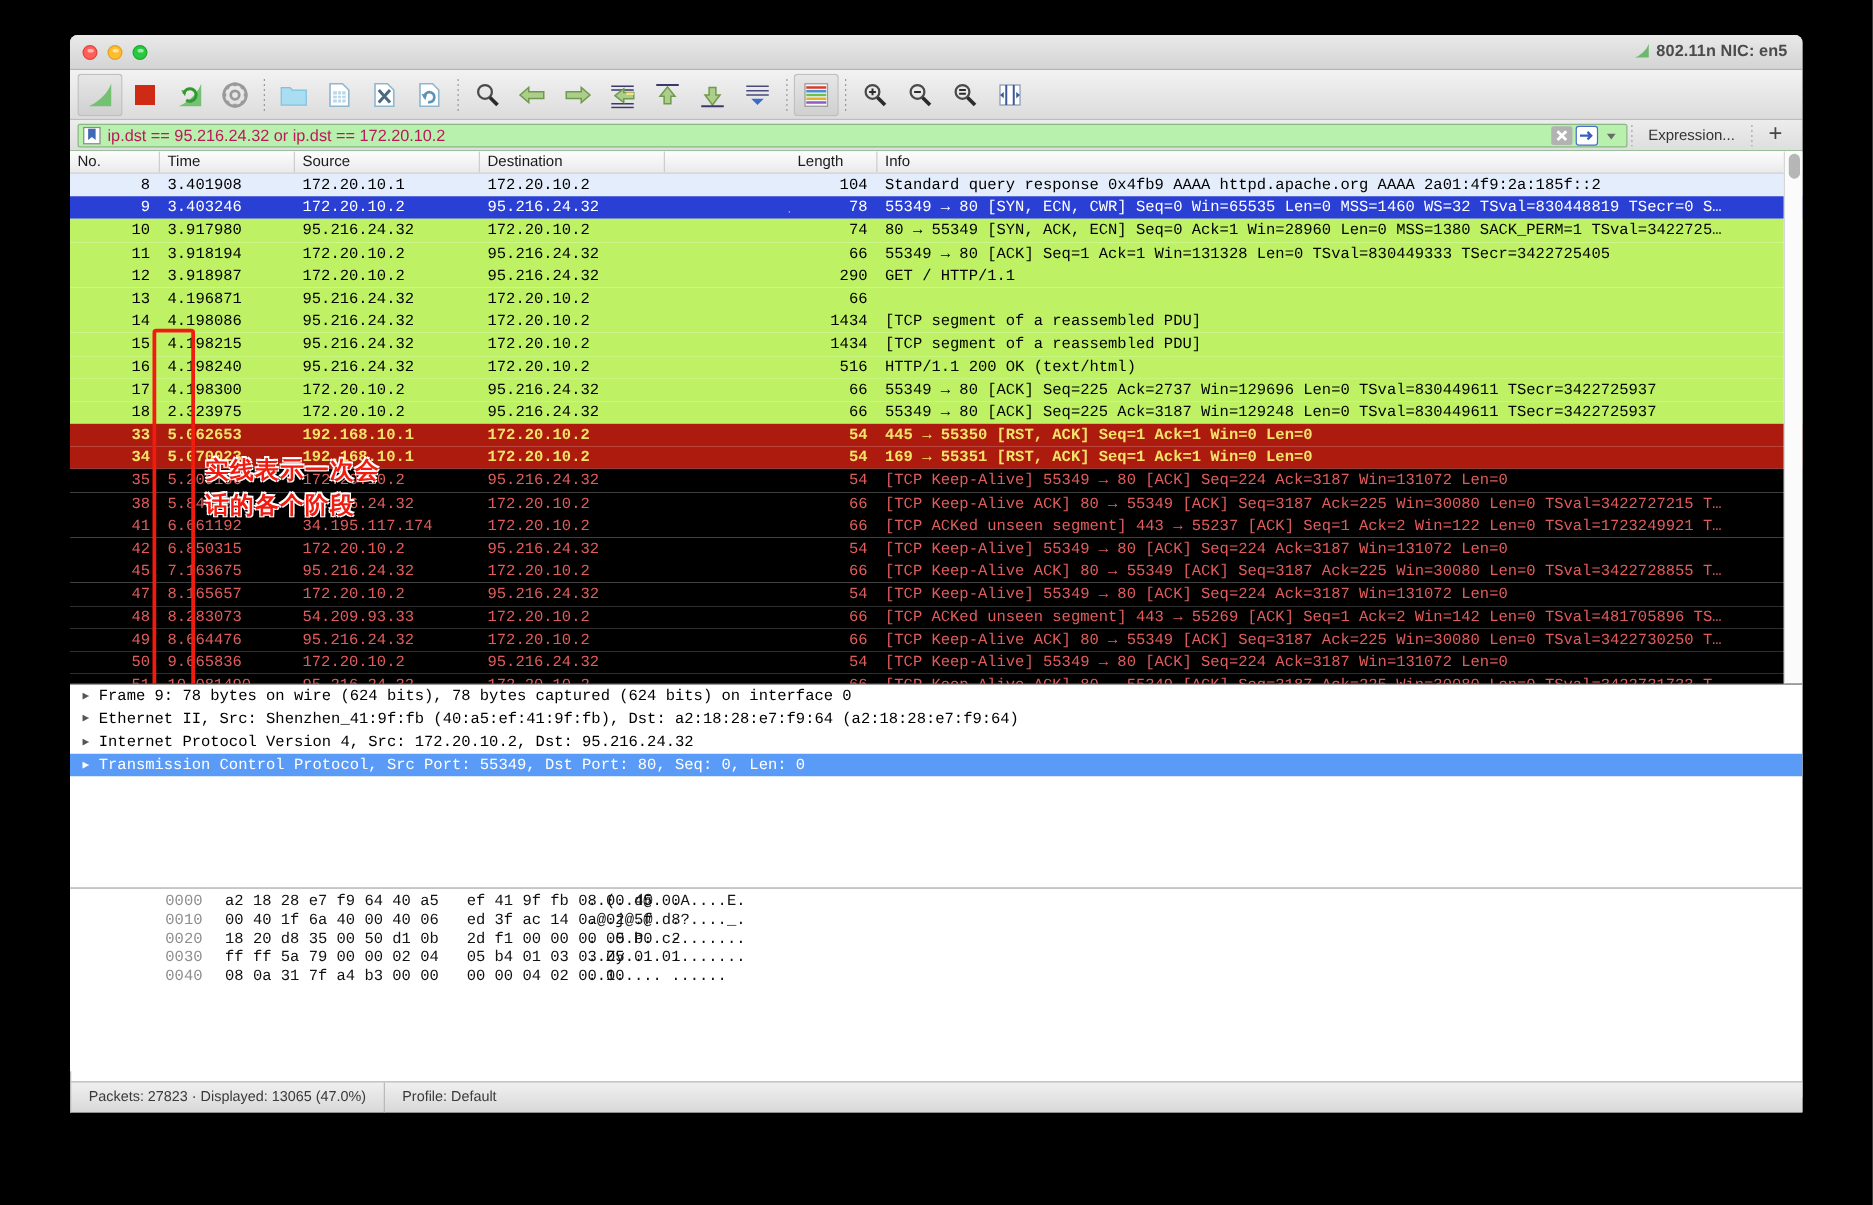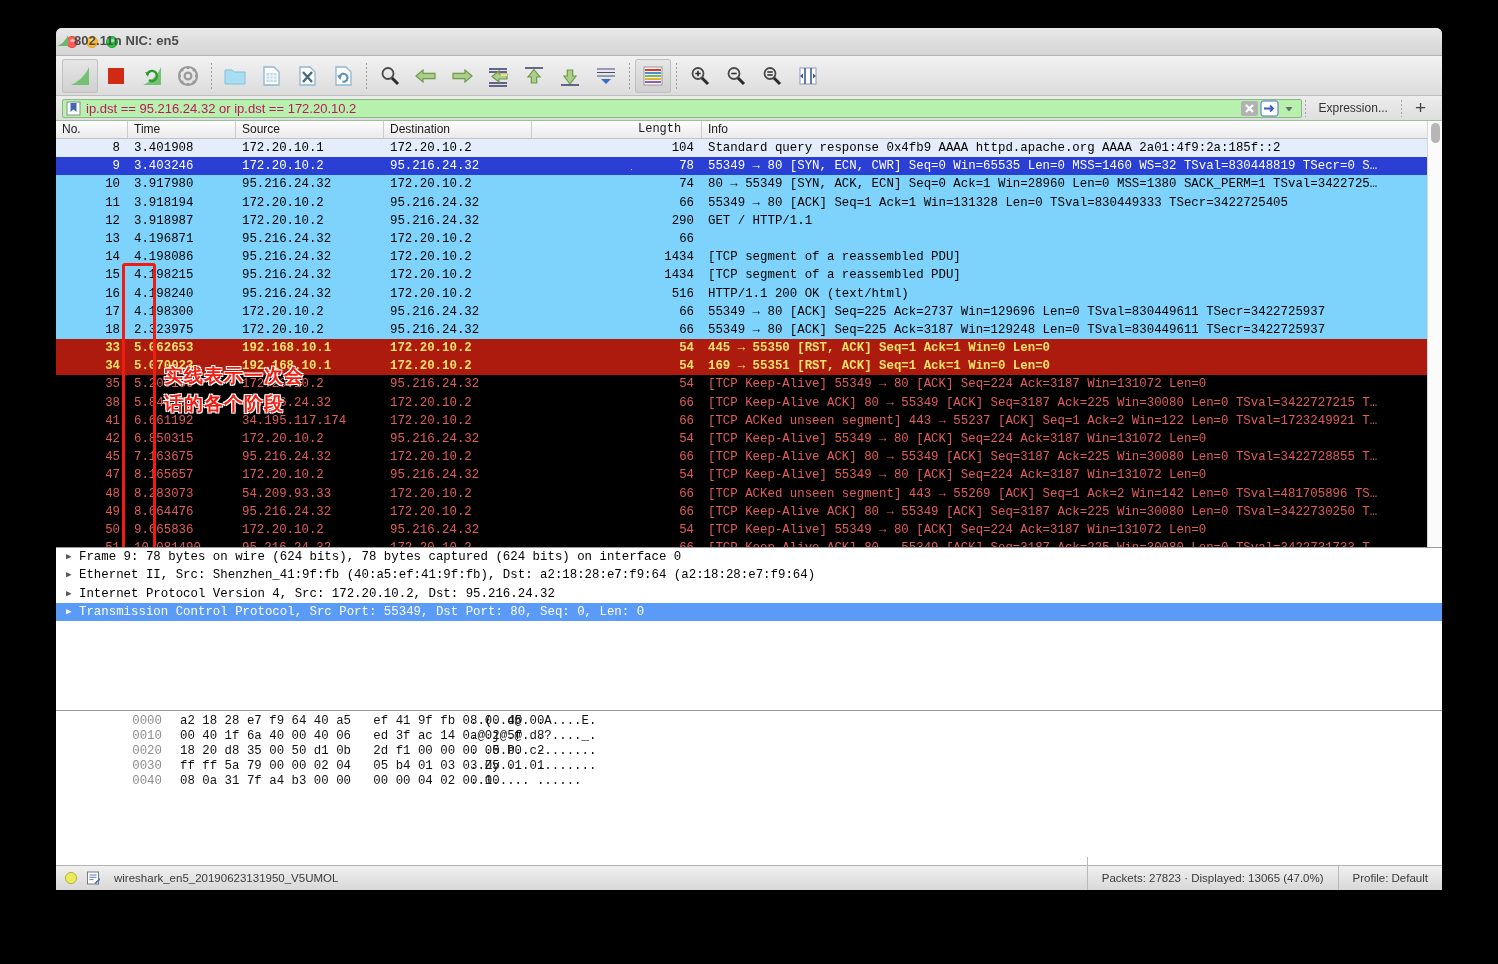--- a/index.html
+++ b/index.html
@@ -28,22 +28,22 @@
   }
   .traffic { position: absolute; top: 8px; width: 12px; height: 12px; border-radius: 50%; }
   .tl-red { left: 10px; background: #ff5f57; border: 1px solid #e0443e; }
   .tl-yel { left: 30px; background: #ffbd2e; border: 1px solid #dea123; }
   .tl-grn { left: 50px; background: #28c940; border: 1px solid #1aab29; }
   .traffic::after {
     content: ""; position: absolute; left: 3px; top: 2px; width: 5px; height: 3px;
     border-radius: 50%; background: rgba(255,255,255,.55);
   }
   #title-text {
-    position: absolute; left: 0; right: 0; top: 5px;
-    text-align: left; font-size: 13px; font-weight: bold; color: #4b4b4b;
+    position: absolute; left: 0; right: 12px; top: 5px;
+    text-align: right; font-size: 13px; font-weight: bold; color: #4b4b4b;
     letter-spacing: .1px;
   }
   .title-fin {
     display: inline-block; vertical-align: -2px; margin-right: 5px;
     width: 13px; height: 13px;
   }
   
   #toolbar {
     height: 40px;
     background: linear-gradient(#f2f2f2,#dcdcdc);
@@ -97,25 +97,25 @@
   }
   #col-head div { padding: 1px 4px 0 6px; border-right: 1px solid #cdcdcd; overflow: hidden; white-space: nowrap; }
   #rows { font-family: "Liberation Mono", monospace; font-size: 12.4px; }
   .prow { display: flex; height: 18.2px; line-height: 18.2px; white-space: nowrap; }
   .prow > div { padding: 0 4px 0 6px; overflow: hidden; }
   .c-no   { width: 72px;  text-align: right; padding-right: 8px !important; }
   .c-time { width: 108px; }
   .c-src  { width: 148px; }
   .c-dst  { width: 148px; }
   .c-prot { width: 100px; margin-top: 48px; }
-  .c-len  { width: 70px;  text-align: right; padding-right: 8px !important; font-family: Liberation Mono, monospace; }
+  .c-len  { width: 70px;  text-align: right; padding-right: 8px !important; }
   .c-info { flex: 1; }
   .r-dns  { background: #e3edfb; color: #000; }
   .r-sel  { background: #2a3fd4; color: #fff; }
-  .r-tcp  { background: #7dd3fc; color: #000; }
+  .r-tcp  { background: #bef264; color: #000; }
   .r-rst  { background: #ad1b0f; color: #f3e36a; font-weight: bold; }
   .r-bad  { background: #000000; color: #e25c5c; }
   #list-scrollbar {
     position: absolute; right: 0; top: 0; width: 15px; bottom: 0;
     background: #fbfbfb; border-left: 1px solid #d6d6d6;
   }
   #list-thumb {
     position: absolute; left: 3px; top: 2px; width: 9px; height: 20px;
     background: #b6b6b6; border-radius: 5px;
   }
@@ -635,33 +635,16 @@
         <div class="h-asc" style="white-space: pre;">..Zy.... ........</div>
       </div>
       <div class="hrow">
         <div class="h-off" style="white-space: pre;">0040</div>
         <div class="h-hex" style="white-space: pre;">08 0a 31 7f a4 b3 00 00   00 00 04 02 00 00</div>
         <div class="h-asc" style="white-space: pre;">..1..... ......</div>
       </div>
     </div>
 
   <div id="statusbar">
-    <div id="sb-file">
-      <span style="margin-right:8px;display:flex;">
-        <svg width="14" height="14" viewBox="0 0 14 14">
-            <circle cx="7" cy="7" r="5.6" fill="#eaea5a" stroke="#b5b53a"></circle>
-          </svg>
-      </span>
-      <span style="margin-right:14px;display:flex;">
-        <svg width="14" height="14" viewBox="0 0 14 14">
-            <rect x="1.5" y="1" width="11" height="12" fill="#fff" stroke="#7a7a7a"></rect>
-            <g stroke="#5a7fb5" stroke-width="1">
-              <path d="M3.5 4 h7M3.5 6.3 h7M3.5 8.6 h4"></path>
-            </g>
-            <path d="M9 11.5 l4.5 -4.5 1.2 1.2 -4.5 4.5 -1.6 0.4 z" fill="#4a7ab5"></path>
-          </svg>
-      </span>
-      <span>wireshark_en5_20190623131950_V5UMOL</span>
-    </div>
     <div id="sb-counts">Packets: 27823 · Displayed: 13065 (47.0%)</div>
     <div id="sb-profile">Profile: Default</div>
   </div>
 </div>
 
 </body></html>

